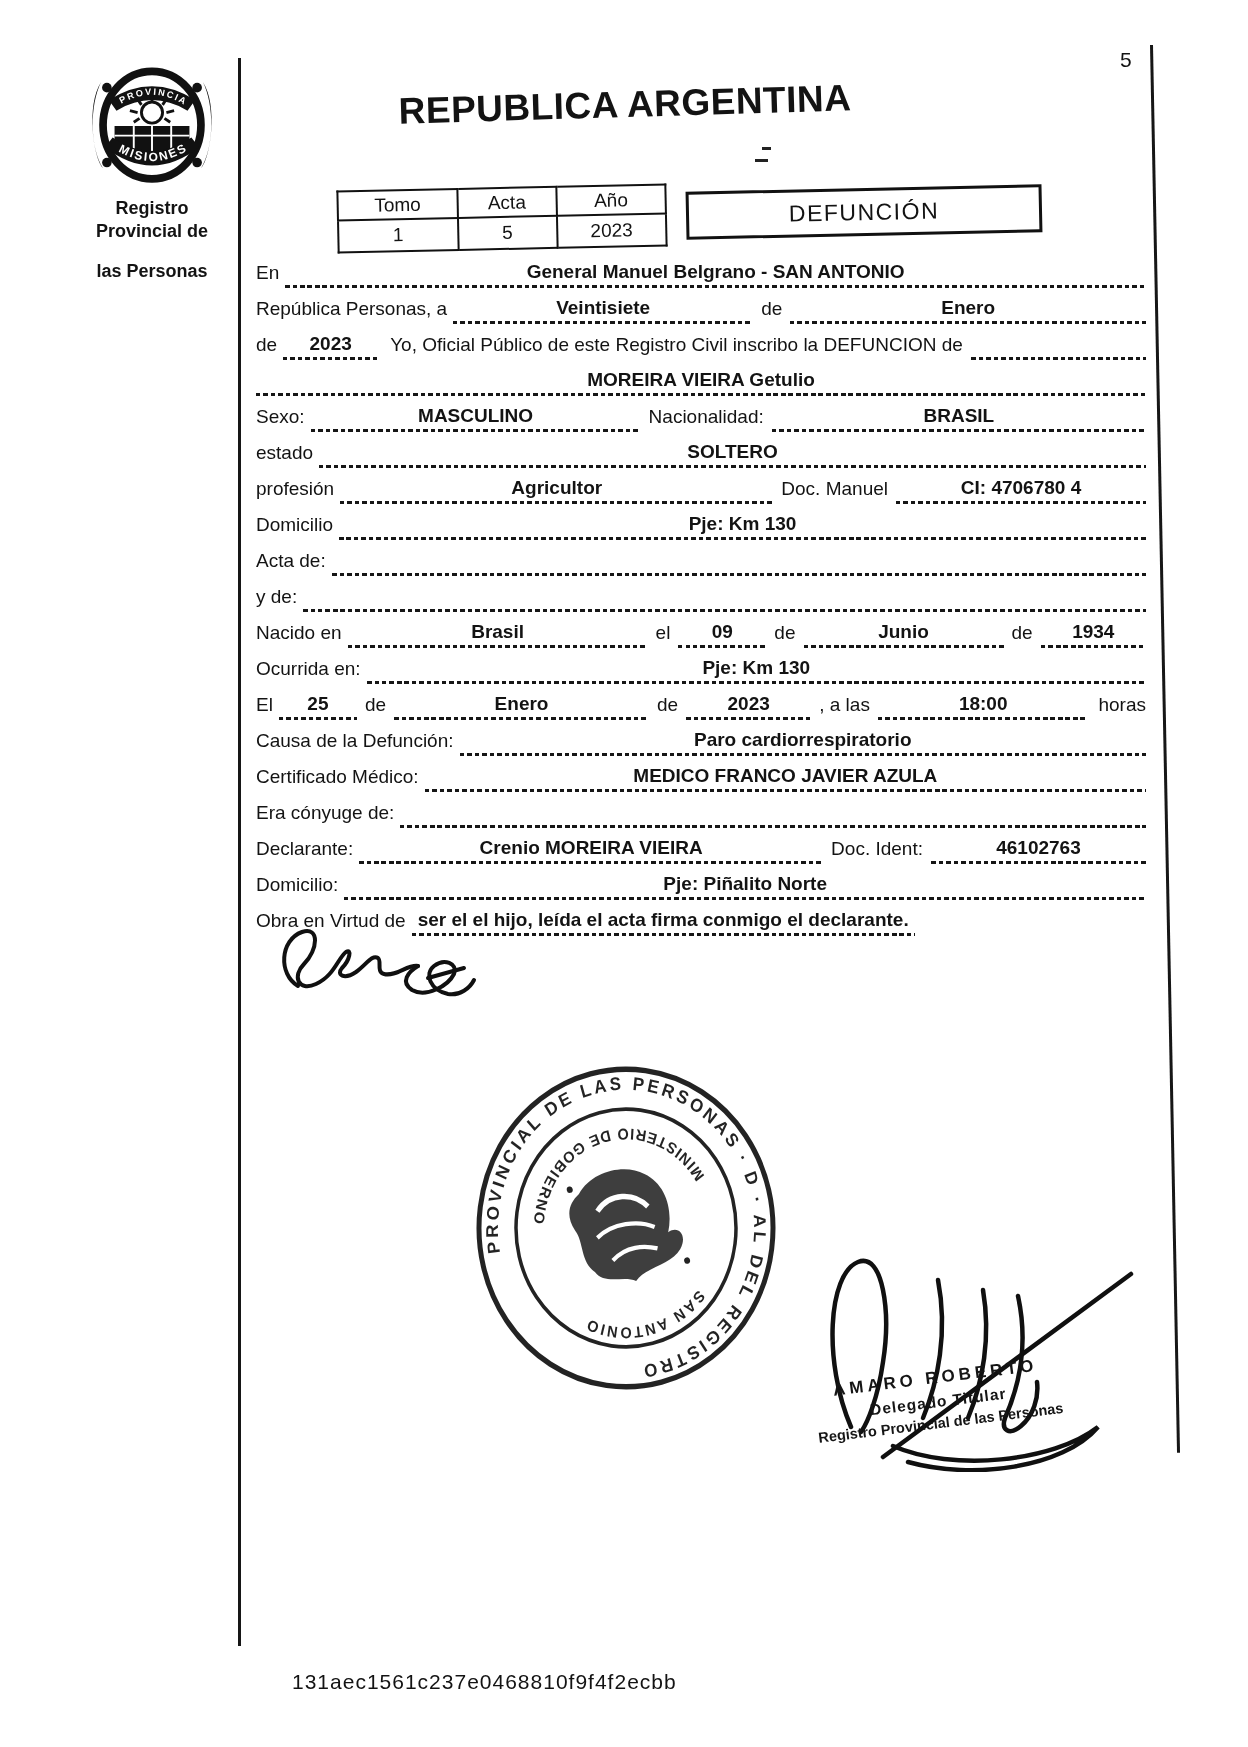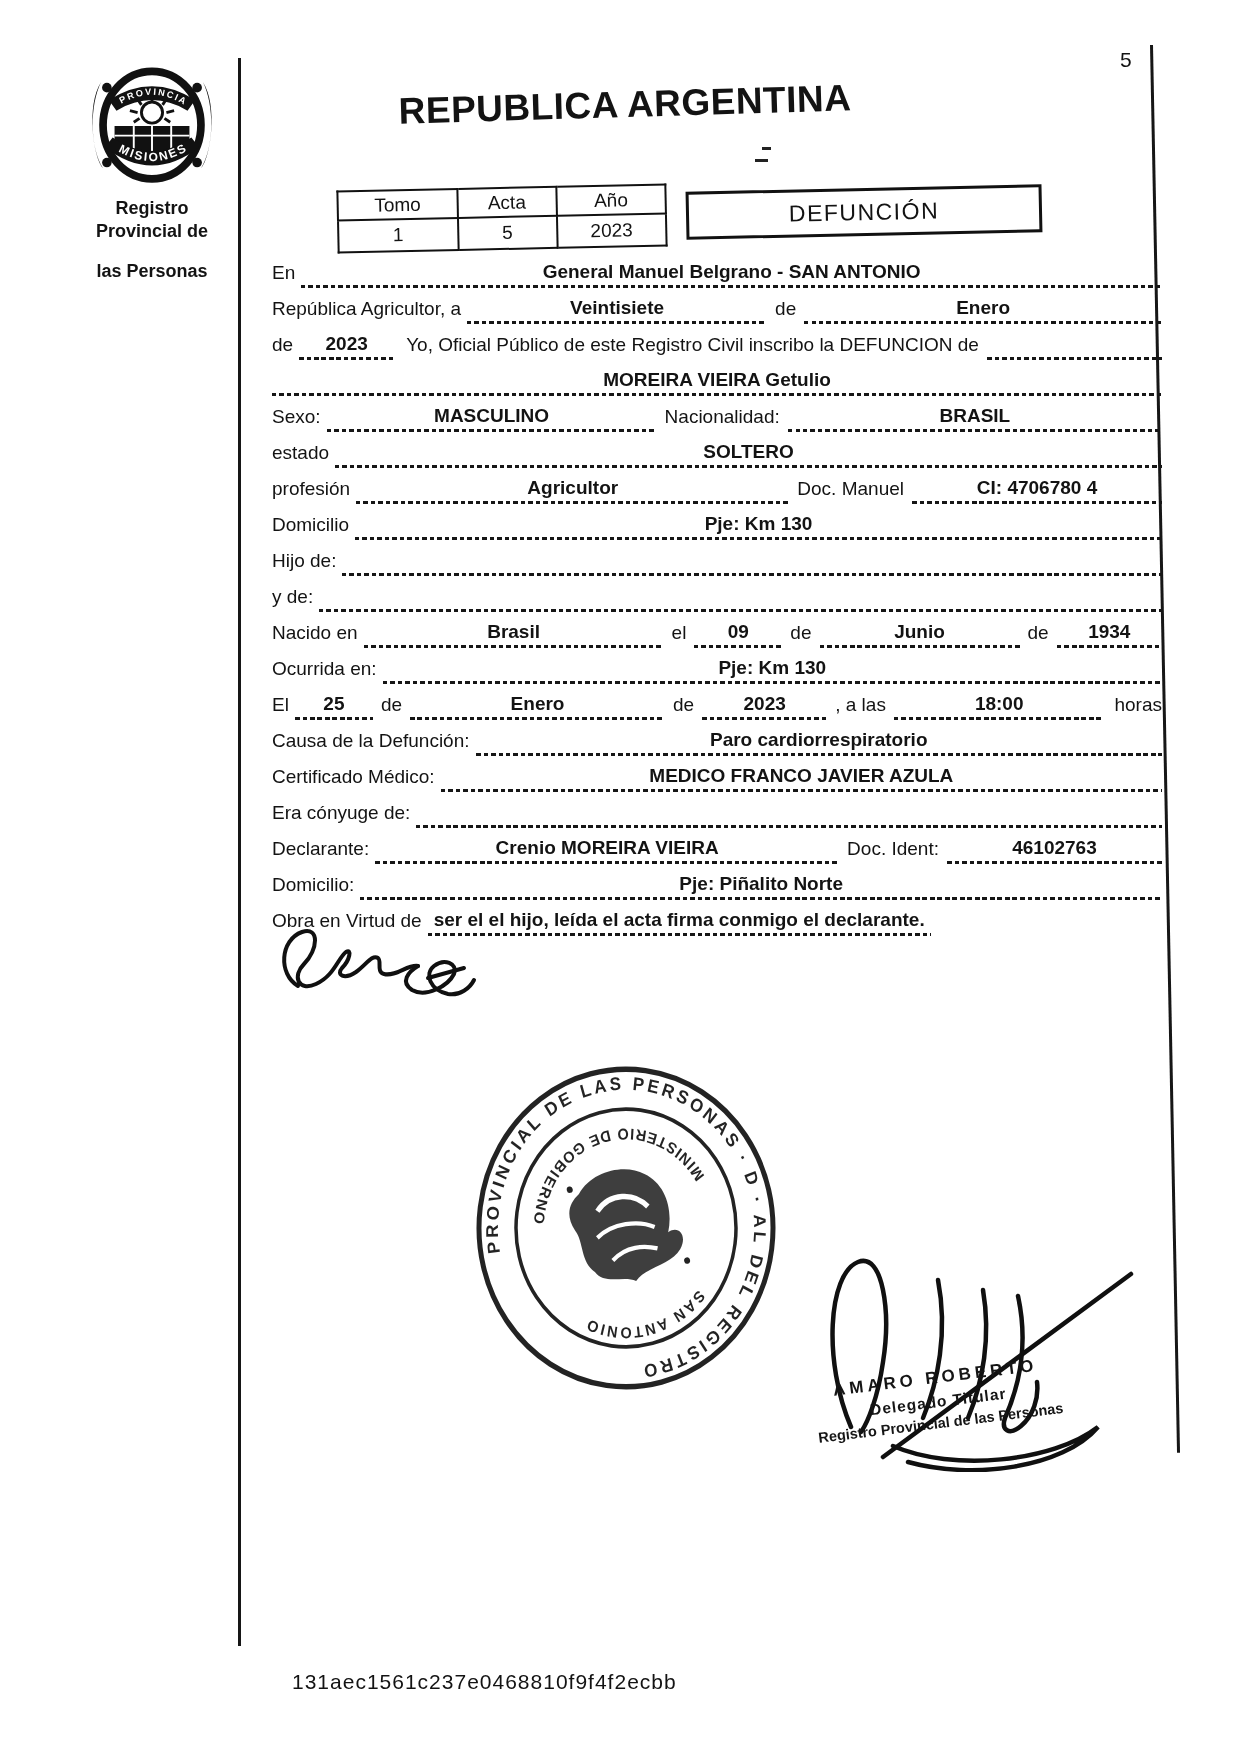--- a/index.html
+++ b/index.html
@@ -32,21 +32,21 @@
   .rec-table tr.vl td{height:30px;}
   .def-box{
     position:absolute; left:686px; top:188px; width:350px; height:42px;
     border:3px solid #111; display:flex; align-items:center; justify-content:center;
     font-size:23px; letter-spacing:1.5px; transform:rotate(-1.2deg);
   }
   .stray{position:absolute; background:#222;}
   .stray.s1{left:762px; top:147px; width:9px; height:3px;}
   .stray.s2{left:755px; top:159px; width:13px; height:3px;}
   
-  .formarea{position:absolute; left:272px; top:252px; width:890px;}
+  .formarea{position:absolute; left:256px; top:252px; width:890px;}
   .frow{height:36px; display:flex; align-items:flex-end; font-size:19px;}
   .lb{white-space:nowrap; padding:0 6px 4px 0; font-weight:400;}
   .lb.mid{padding:0 8px 4px 8px;}
   .lb.end{padding:0 0 4px 10px;}
   .itx{white-space:nowrap; padding:0 8px 4px 12px;}
   .fv{
     position:relative; display:flex; justify-content:center; align-items:flex-end;
     min-width:28px; font-weight:700; padding-bottom:5px; white-space:nowrap;
   }
   .fv::after{
@@ -143,21 +143,21 @@
   <div class="stray s2"></div>
 
   <div class="formarea">
 
     <div class="frow">
       <span class="lb">En</span>
       <span class="fv grow">General Manuel Belgrano - SAN ANTONIO</span>
     </div>
 
     <div class="frow">
-      <span class="lb">República Agricultor, a</span>
+      <span class="lb">República Personas, a</span>
       <span class="fv" style="flex:0 0 300px;">Veintisiete</span>
       <span class="lb mid">de</span>
       <span class="fv grow">Enero</span>
     </div>
 
     <div class="frow">
       <span class="lb">de</span>
       <span class="fv" style="flex:0 0 95px;">2023</span>
       <span class="itx">Yo, Oficial Público de este Registro Civil inscribo la DEFUNCION de</span>
       <span class="fv grow"></span>
@@ -185,21 +185,21 @@
       <span class="lb mid">Doc. Manuel</span>
       <span class="fv" style="flex:0 0 250px;">CI: 4706780 4</span>
     </div>
 
     <div class="frow">
       <span class="lb">Domicilio</span>
       <span class="fv grow">Pje: Km 130</span>
     </div>
 
     <div class="frow">
-      <span class="lb">Hijo de:</span>
+      <span class="lb">Acta de:</span>
       <span class="fv grow"></span>
     </div>
 
     <div class="frow">
       <span class="lb">y de:</span>
       <span class="fv grow"></span>
     </div>
 
     <div class="frow">
       <span class="lb">Nacido en</span>

